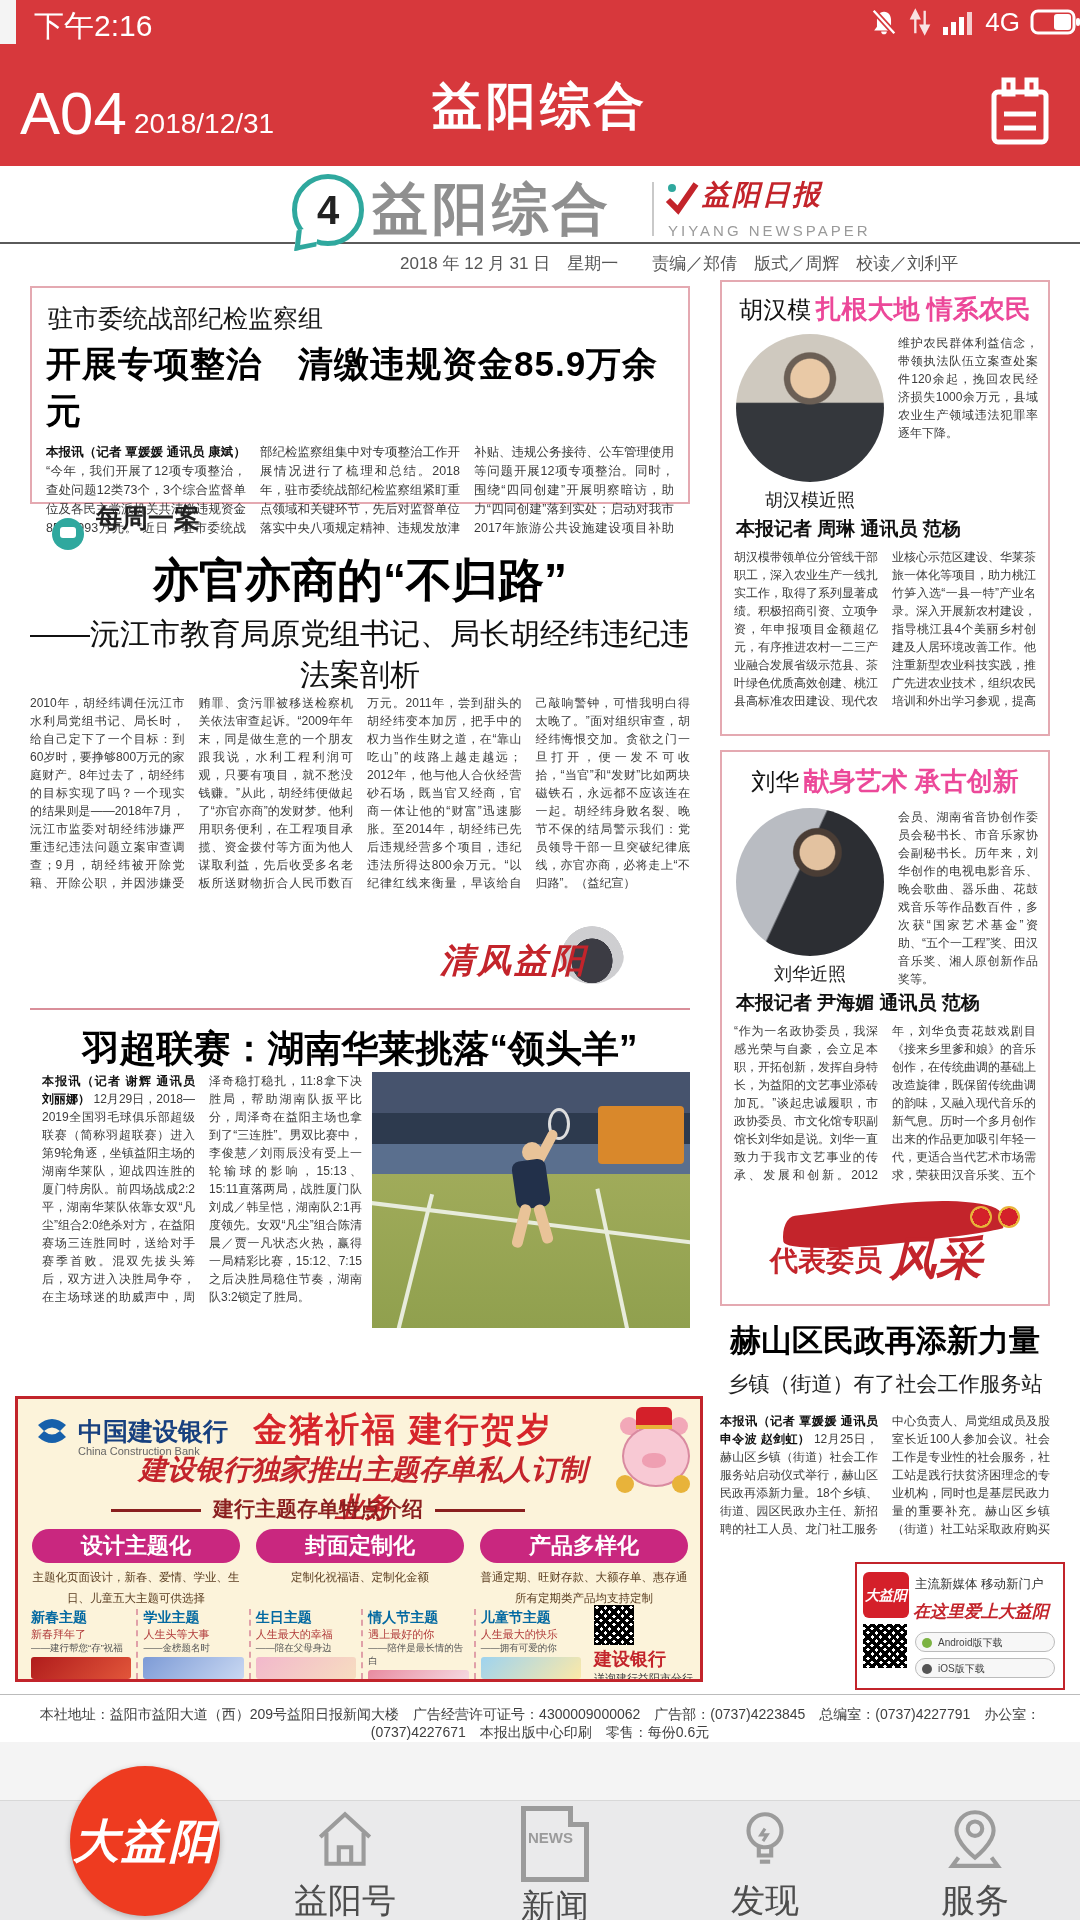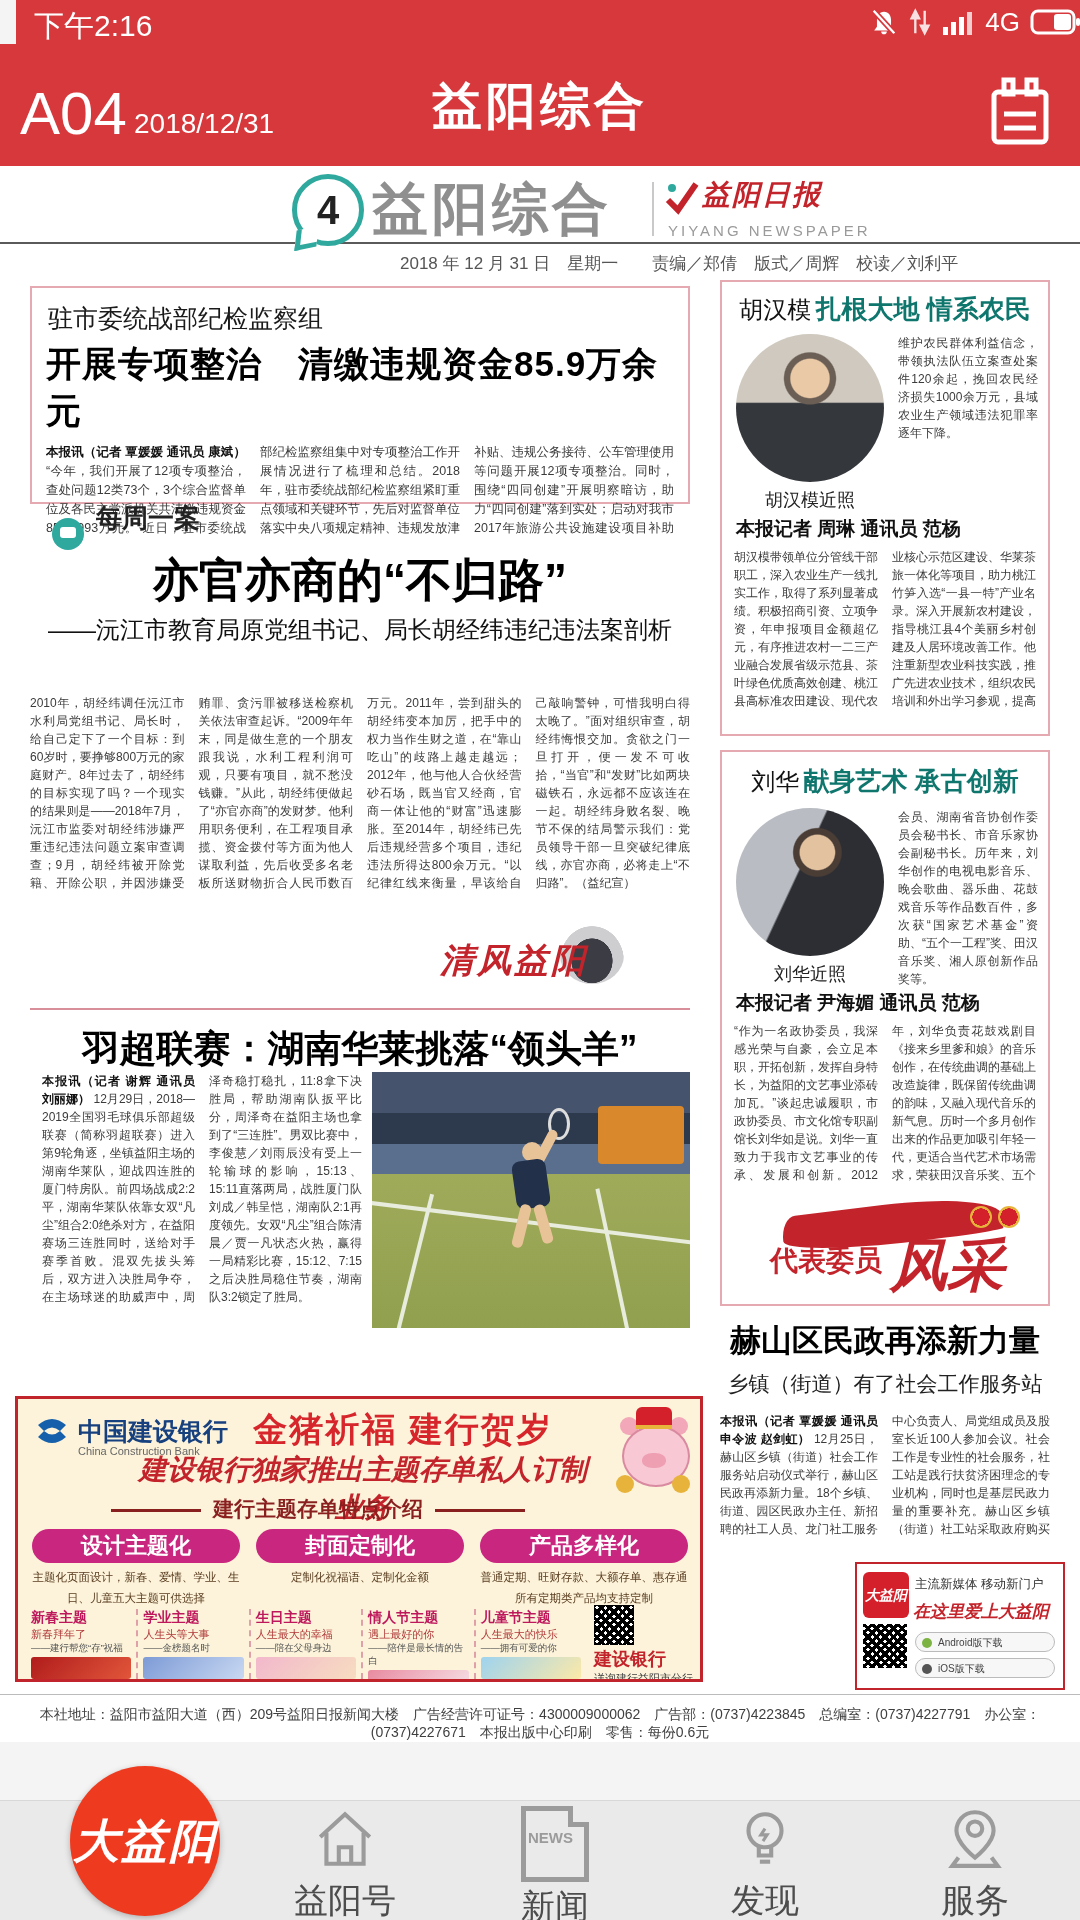--- a/index.html
+++ b/index.html
@@ -34,21 +34,21 @@
   .bodytxt{font-size:12.5px;line-height:19px;color:#3b3b3b;text-align:justify;overflow:hidden;}
   .byline{font-weight:bold;color:#111;}
   .cols3{column-count:3;column-gap:14px;}
   .cols4{column-count:4;column-gap:14px;margin-top:46px;}
   .cols2{column-count:2;column-gap:14px;}
   
   .tagcircle{position:absolute;left:52px;top:352px;width:32px;height:32px;border-radius:50%;background:#2fa89e;}
   .tagcircle:after{content:"";position:absolute;left:8px;top:9px;width:16px;height:11px;background:#fff;border-radius:3px;}
   .tagtext{position:absolute;left:96px;top:335px;font-size:26px;font-weight:bold;color:#222;}
   .head2{position:absolute;left:30px;top:384px;width:660px;text-align:center;font-size:46px;font-weight:bold;color:#000;}
-  .sub2{position:absolute;left:30px;top:448px;width:660px;text-align:center;font-size:24px;color:#111;}
+  .sub2{position:absolute;left:30px;top:448px;width:660px;text-align:center;font-size:30px;color:#111;}
   .qf-ink{position:absolute;left:560px;top:760px;width:64px;height:58px;background:radial-gradient(ellipse at 50% 60%,#3c3c44 0 45%,rgba(60,60,70,.25) 46% 70%,transparent 71%);border-radius:50%;}
   .qf-text{position:absolute;left:440px;top:772px;font-size:34px;font-weight:bold;font-style:italic;color:#c3242b;letter-spacing:3px;}
   
   .head3{position:absolute;left:30px;top:858px;width:660px;text-align:center;font-size:37px;font-weight:bold;color:#000;}
   .bd-photo{position:absolute;left:372px;top:906px;width:318px;height:256px;overflow:hidden;
      background:linear-gradient(180deg,#46536d 0,#46536d 16%,#2d3a4e 16%,#2d3a4e 28%,#5a6f8e 28%,#5a6f8e 40%,#a0ab5a 40%,#90a04e 100%);}
   .bd-board{position:absolute;right:6px;top:34px;width:86px;height:58px;background:#d9882b;border-radius:4px;}
   .bd-line1{position:absolute;left:-20px;top:150px;width:380px;height:4px;background:#e8ecdc;transform:rotate(7deg);}
   .bd-line2{position:absolute;left:40px;top:120px;width:4px;height:150px;background:#e8ecdc;transform:rotate(14deg);}
   .bd-line3{position:absolute;left:240px;top:115px;width:4px;height:160px;background:#e8ecdc;transform:rotate(-12deg);}
@@ -57,46 +57,46 @@
   .bd-arm{position:absolute;left:168px;top:56px;width:10px;height:42px;background:#e9c398;border-radius:5px;transform:rotate(28deg);}
   .bd-racket{position:absolute;left:176px;top:36px;width:16px;height:26px;border:3px solid #ddd;border-radius:50%;}
   .bd-leg1{position:absolute;left:144px;top:132px;width:11px;height:44px;background:#e9c398;border-radius:5px;transform:rotate(14deg);}
   .bd-leg2{position:absolute;left:166px;top:132px;width:11px;height:40px;background:#e9c398;border-radius:5px;transform:rotate(-16deg);}
   .bd-caption{position:absolute;left:372px;top:1170px;width:318px;text-align:center;font-size:20px;color:#333;}
   
   .portrait{border-radius:50%;overflow:hidden;}
   .p-hu{background:radial-gradient(circle at 50% 30%,#e9c9a6 0 15%,#6b5f55 16% 20%,transparent 21%),linear-gradient(180deg,#cfc9bf 0 46%,#34373c 47% 100%);}
   .p-liu{background:radial-gradient(circle at 55% 30%,#e3c2a0 0 13%,#4a3d35 14% 18%,transparent 19%),linear-gradient(115deg,#b9bcc2 0 42%,#2c2e33 43% 100%);}
   .headname{font-size:24px;color:#111;}
-  .headrest{font-size:26px;font-weight:bold;color:#0f766e;}
+  .headrest{font-size:26px;font-weight:bold;color:#ec4899;}
   .pcaption{font-size:18px;color:#222;text-align:center;}
   .pbyline{font-size:19px;font-weight:bold;color:#111;}
   
   .db-swoosh{position:absolute;left:40px;top:0;width:220px;height:40px;background:#c3242b;border-radius:10% 80% 40% 90%/90% 90% 10% 60%;transform:rotate(-7deg);}
   .db-t1{position:absolute;left:28px;top:38px;font-size:28px;font-weight:bold;color:#c3242b;}
-  .db-t2{position:absolute;left:148px;top:24px;font-size:57px;font-weight:bold;font-style:italic;color:#c3242b;}
+  .db-t2{position:absolute;left:148px;top:24px;font-size:46px;font-weight:bold;font-style:italic;color:#c3242b;}
   .emblem{position:absolute;top:2px;width:22px;height:22px;border-radius:50%;background:radial-gradient(circle,#d4202a 0 55%,#e8b33a 56% 100%);}
   
   .head4{position:absolute;left:720px;top:1154px;width:330px;text-align:center;font-size:31px;font-weight:bold;color:#000;}
   .sub4{position:absolute;left:720px;top:1204px;width:330px;text-align:center;font-size:21px;color:#222;}
   
   .ad{position:absolute;left:15px;top:1230px;width:688px;height:286px;border:3px solid #c2242b;background:#fcf3da;box-sizing:border-box;overflow:hidden;}
   .ad-bankname{position:absolute;left:60px;top:16px;font-size:25px;font-weight:bold;color:#17407f;}
   .ad-banken{position:absolute;left:60px;top:46px;font-size:11px;color:#666;}
   .ad-title{position:absolute;left:220px;top:8px;width:330px;text-align:center;font-size:34px;font-weight:bold;color:#d6252b;letter-spacing:2px;}
   .ad-sub{position:absolute;left:110px;top:52px;width:470px;text-align:center;font-size:28px;font-weight:bold;font-style:italic;color:#c3242b;}
   .ad-sect{position:absolute;left:0;top:96px;width:600px;text-align:center;font-size:21px;font-weight:bold;color:#8a1f1f;}
   .ad-sect:before,.ad-sect:after{content:"";display:inline-block;vertical-align:middle;width:90px;height:3px;background:#8a1f1f;margin:0 12px;}
   .feature{position:absolute;top:130px;width:208px;}
   .f-pill{height:34px;border-radius:17px;background:#c9277f;color:#fff;font-size:22px;font-weight:bold;text-align:center;line-height:34px;}
   .f-desc{margin-top:4px;font-size:11.5px;line-height:21px;color:#5a3d20;text-align:center;}
   .themes{position:absolute;left:8px;top:210px;width:560px;height:70px;display:flex;}
   .theme{flex:1;border-left:2px dashed #e0a0a8;padding:0 5px;box-sizing:border-box;}
   .theme:first-child{border-left:none;}
-  .t-title{font-size:14px;font-weight:bold;color:#be185d;}
+  .t-title{font-size:14px;font-weight:bold;color:#0369a1;}
   .t-l1{font-size:11px;color:#b03a3a;}
   .t-l2{font-size:9.5px;color:#555;}
   .t-img{margin-top:2px;height:22px;border-radius:3px;}
   .ad-right{position:absolute;left:576px;top:206px;width:104px;}
   .qr{width:40px;height:40px;background:repeating-linear-gradient(45deg,#000 0 3px,transparent 3px 6px),repeating-linear-gradient(-45deg,#000 0 3px,#fff 3px 6px);}
   .ad-fbank{font-size:18px;font-weight:bold;color:#c3242b;margin-top:2px;}
   .ad-fnote{font-size:11px;color:#444;}
   
   .pig{position:absolute;left:596px;top:10px;width:80px;height:86px;}
   .pig-ear{position:absolute;top:8px;width:18px;height:18px;background:#f2a8b8;border-radius:50% 50% 0 50%;}

